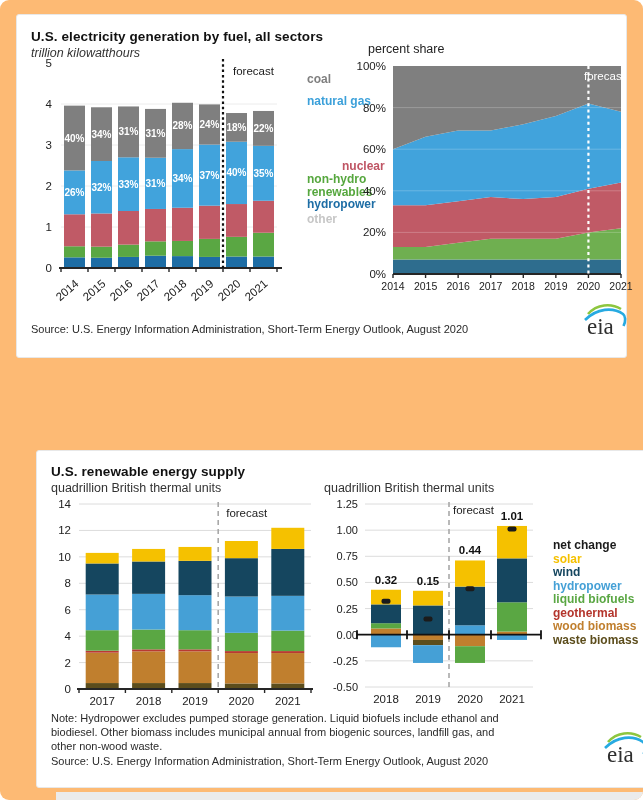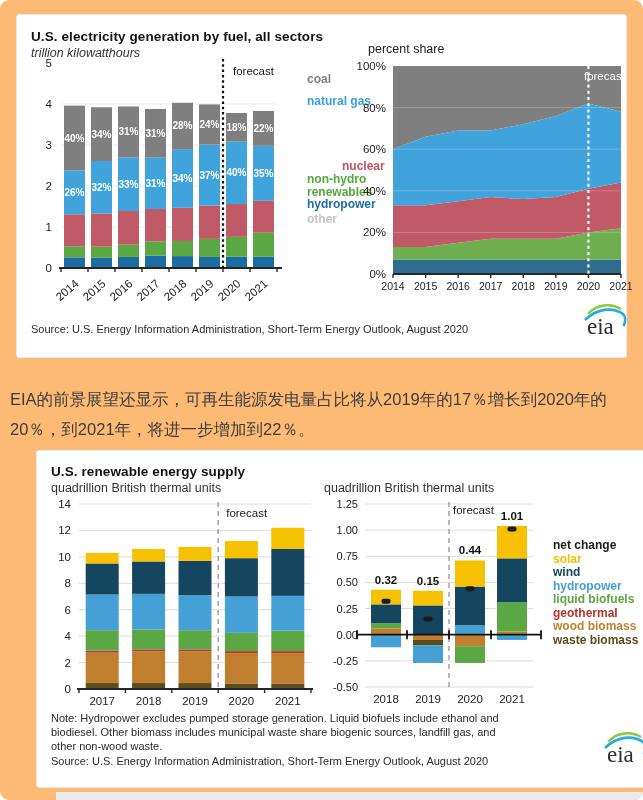--- a/index.html
+++ b/index.html
@@ -176,24 +176,20 @@
     <div class="note n1b">Source: U.S. Energy Information Administration, Short-Term Energy Outlook, August 2020</div>
     <div class="logo l1">
       <svg width="48" height="38" viewBox="0 0 48 38">
         <path d="M8 13 C 17 3, 31 2, 41 8" stroke="#8dc63f" stroke-width="2.6" fill="none"></path>
         <path d="M5 19 C 17 7, 33 6, 43 13 C 45.5 15, 46 20, 43.5 25" stroke="#27aae1" stroke-width="2.6" fill="none"></path>
         <text x="7" y="33" font-family="Liberation Serif, serif" font-size="23" fill="#2e2e2e">eia</text>
       </svg>
     </div>
   </div>
 
-  <div class="cn">
-    <span>EIA的前景展望还显示，可再生能源发电量占比将从2019年的17％增长到2020年的</span>
-    <span>20％，到2021年，将进一步增加到22％。</span>
-  </div>
 
   <div class="card" id="card2">
     <div class="chart-title t3">U.S. renewable energy supply</div>
     <div class="chart-sub s3">quadrillion British thermal units</div>
     <div id="chartC" class="abs"><svg width="280" height="232">
           <line x1="34" y1="167.57142857142858" x2="266" y2="167.57142857142858" stroke="#dcdcdc" stroke-width="1"></line>
           <line x1="34" y1="141.14285714285714" x2="266" y2="141.14285714285714" stroke="#dcdcdc" stroke-width="1"></line>
           <line x1="34" y1="114.71428571428572" x2="266" y2="114.71428571428572" stroke="#dcdcdc" stroke-width="1"></line>
           <line x1="34" y1="88.28571428571429" x2="266" y2="88.28571428571429" stroke="#dcdcdc" stroke-width="1"></line>
           <line x1="34" y1="61.85714285714286" x2="266" y2="61.85714285714286" stroke="#dcdcdc" stroke-width="1"></line>
@@ -320,21 +316,21 @@
         <div class="lgD" style="color: rgb(245, 193, 0);">solar</div>
         <div class="lgD" style="color: rgb(21, 70, 95);">wind</div>
         <div class="lgD" style="color: rgb(69, 160, 214);">hydropower</div>
         <div class="lgD" style="color: rgb(90, 167, 67);">liquid biofuels</div>
         <div class="lgD" style="color: rgb(180, 53, 44);">geothermal</div>
         <div class="lgD" style="color: rgb(192, 127, 46);">wood biomass</div>
         <div class="lgD" style="color: rgb(92, 77, 28);">waste biomass</div>
       </div>
     <div class="note n2">
       <span style="display:block">Note: Hydropower excludes pumped storage generation.  Liquid biofuels include ethanol and</span>
-      <span style="display:block">biodiesel.  Other biomass includes municipal waste share biogenic sources, landfill gas, and</span>
+      <span style="display:block">biodiesel.  Other biomass includes municipal annual from biogenic sources, landfill gas, and</span>
       <span style="display:block">other non-wood waste.</span>
     </div>
     <div class="note n2s">Source: U.S. Energy Information Administration, Short-Term Energy Outlook, August 2020</div>
     <div class="logo l2">
       <svg width="48" height="38" viewBox="0 0 48 38">
         <path d="M8 13 C 17 3, 31 2, 41 8" stroke="#8dc63f" stroke-width="2.6" fill="none"></path>
         <path d="M5 19 C 17 7, 33 6, 43 13 C 45.5 15, 46 20, 43.5 25" stroke="#27aae1" stroke-width="2.6" fill="none"></path>
         <text x="7" y="33" font-family="Liberation Serif, serif" font-size="23" fill="#2e2e2e">eia</text>
       </svg>
     </div>

